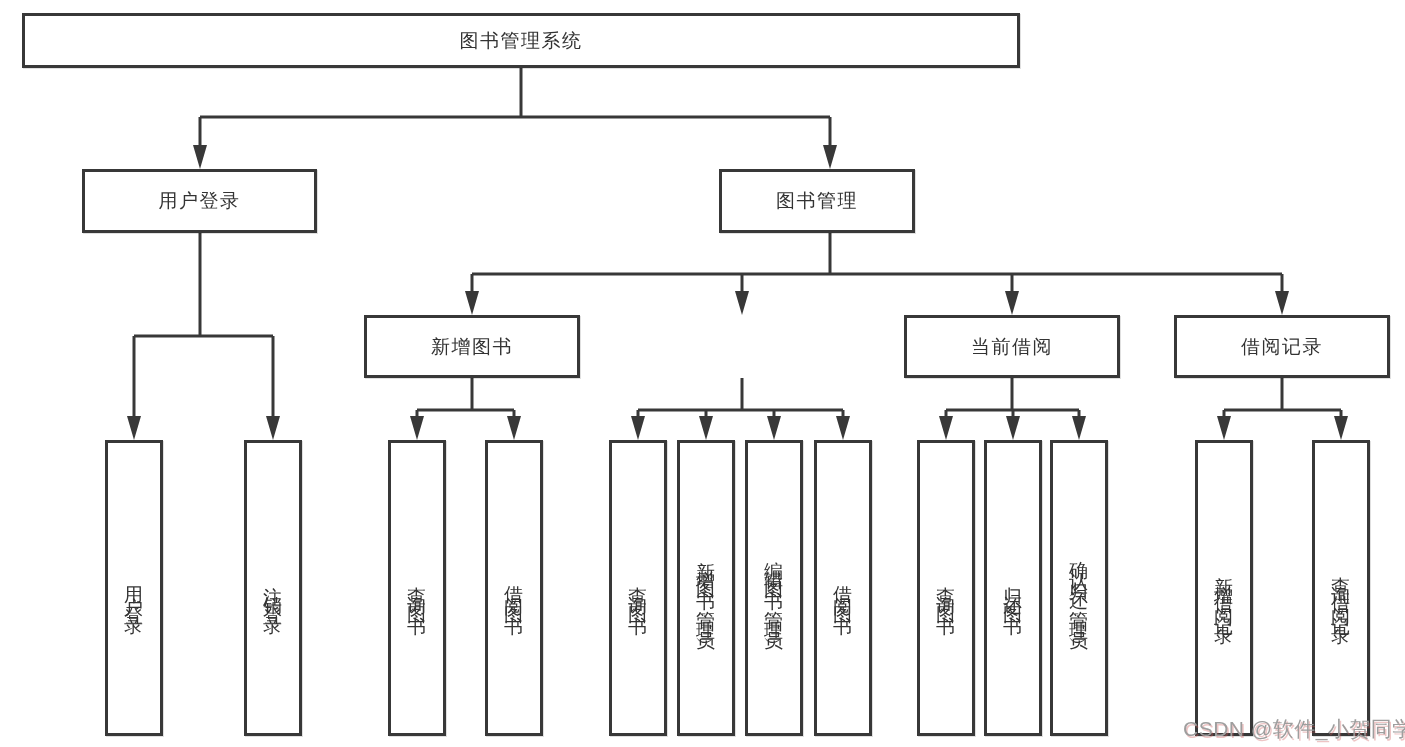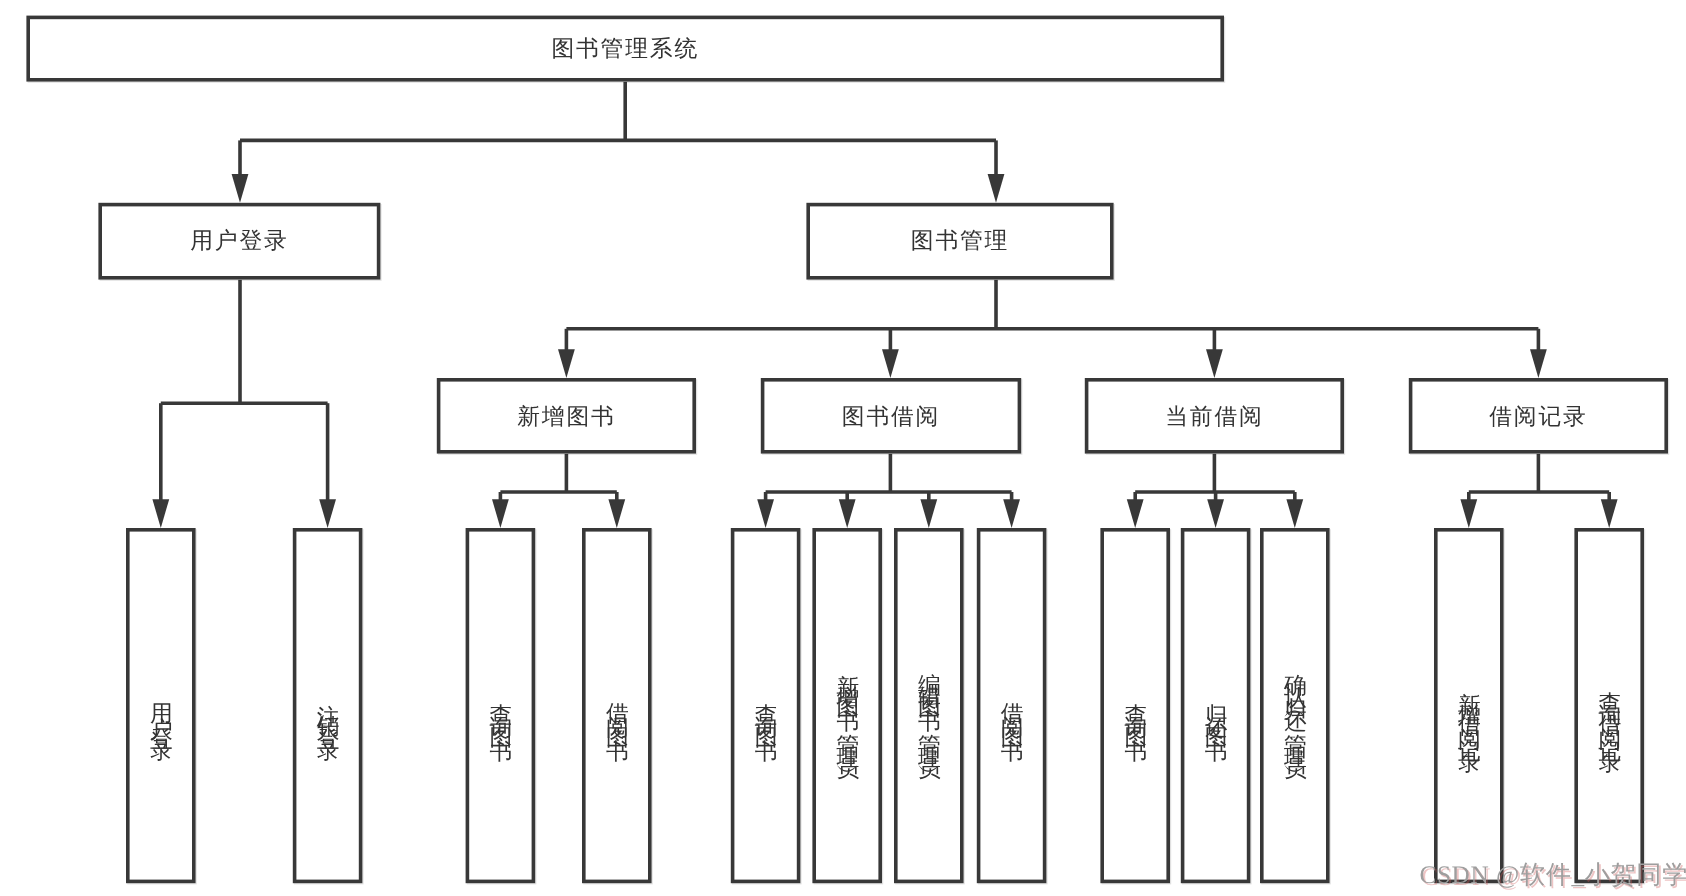--- a/index.html
+++ b/index.html
@@ -1,21 +1,21 @@
 <!DOCTYPE html>
 <html><head>
 <meta charset="utf-8">
 <style>
   html,body{margin:0;padding:0;background:#ffffff;}
   #canvas{
     position:relative;
     width:1405px;height:747px;
     background:#ffffff;
     overflow:hidden;
-    font-family:Liberation Serif, serif;
+    font-family:Liberation Sans, sans-serif;
   }
   #wires{position:absolute;left:0;top:0;pointer-events:none;}
   .box{
     position:absolute;
     background:#ffffff;
     border:3px solid #383838;
     box-sizing:border-box;
     display:flex;align-items:center;justify-content:center;
     color:#333333;
     font-size:19px;
@@ -109,24 +109,23 @@
       <polygon points="1006,416 1020,416 1013,440"></polygon>
       <polygon points="1072,416 1086,416 1079,440"></polygon>
       <polygon points="1217,416 1231,416 1224,440"></polygon>
       <polygon points="1334,416 1348,416 1341,440"></polygon>
     </g>
   </svg>
 
   <div class="box h" style="left:22px;top:13px;width:998px;height:55px">图书管理系统</div>
 
   <div class="box h" style="left:82px;top:169px;width:235px;height:64px">用户登录</div>
-  <div class="box h" style="left:672px;top:169px;width:256px;height:64px">图书管理</div>
+  <div class="box h" style="left:719px;top:169px;width:196px;height:64px">图书管理</div>
 
   <div class="box h" style="left:364px;top:315px;width:216px;height:63px">新增图书</div>
-  <div class="box h" style="left:634px;top:315px;width:217px;height:63px">图书借阅</div>
   <div class="box h" style="left:1174px;top:315px;width:216px;height:63px">借阅记录</div>
   <div class="box h" style="left:904px;top:315px;width:216px;height:63px">当前借阅</div>
 
   <div class="box v" style="left:105px;top:440px;width:58px;height:296px">用户登录</div>
   <div class="box v" style="left:244px;top:440px;width:58px;height:296px">注销登录</div>
 
   <div class="box v" style="left:388px;top:440px;width:58px;height:296px">查询图书</div>
   <div class="box v" style="left:485px;top:440px;width:58px;height:296px">借阅图书</div>
 
   <div class="box v" style="left:609px;top:440px;width:58px;height:296px">查询图书</div>

